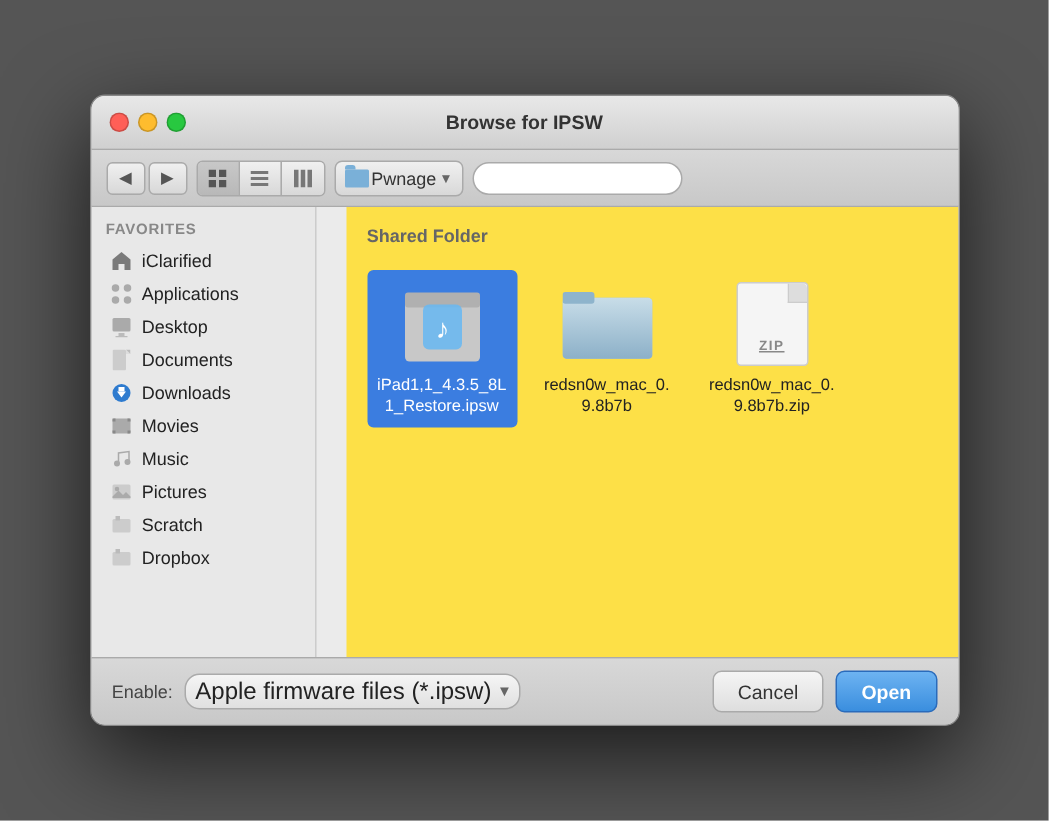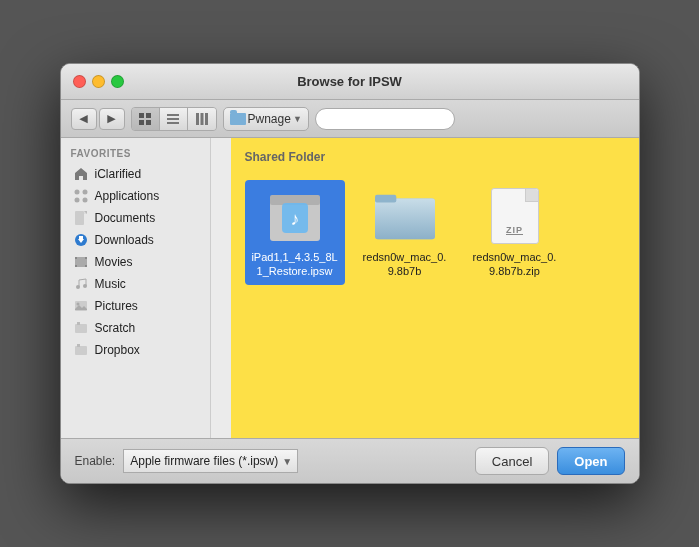--- a/index.html
+++ b/index.html
@@ -289,22 +289,22 @@
       gap: 8px;
     }
     .enable-label {
       font-size: 12px;
       color: #444;
     }
     .enable-select {
       height: 24px;
       background: linear-gradient(to bottom, #f5f5f5, #e0e0e0);
       border: 1px solid #aaa;
-      border-radius: 0;
-      font-size: 12px;
+      border-radius: 10px;
+      font-size: 16px;
       color: #222;
       padding: 0 18px 0 6px;
       appearance: none;
       cursor: pointer;
       flex: 1;
     }
     .select-wrapper {
       position: relative;
       display: flex;
       align-items: center;
@@ -411,20 +411,30 @@
       <div class="sidebar-item">
         <div class="sidebar-icon">
           <svg width="14" height="14" viewBox="0 0 14 14">
               <circle cx="3" cy="3" r="2.5" fill="#aaa"></circle>
               <circle cx="11" cy="3" r="2.5" fill="#aaa"></circle>
               <circle cx="3" cy="11" r="2.5" fill="#aaa"></circle>
               <circle cx="11" cy="11" r="2.5" fill="#aaa"></circle>
             </svg>
         </div>
         <span>Applications</span>
+      </div>
+      <div class="sidebar-item">
+        <div class="sidebar-icon">
+          <svg width="14" height="14" viewBox="0 0 14 14">
+              <rect x="1" y="1" width="12" height="9" rx="1" fill="#aaa"></rect>
+              <rect x="5" y="11" width="4" height="2" fill="#bbb"></rect>
+              <rect x="3" y="13" width="8" height="1" fill="#bbb"></rect>
+            </svg>
+        </div>
+        <span>Desktop</span>
       </div>
       <div class="sidebar-item">
         <div class="sidebar-icon">
           <svg width="12" height="14" viewBox="0 0 12 14">
               <rect x="0" y="0" width="9" height="14" rx="1" fill="#ccc"></rect>
               <rect x="9" y="0" width="3" height="3" fill="#bbb"></rect>
               <path d="M9 0l3 3H9z" fill="#ddd"></path>
             </svg>
         </div>
         <span>Documents</span>

